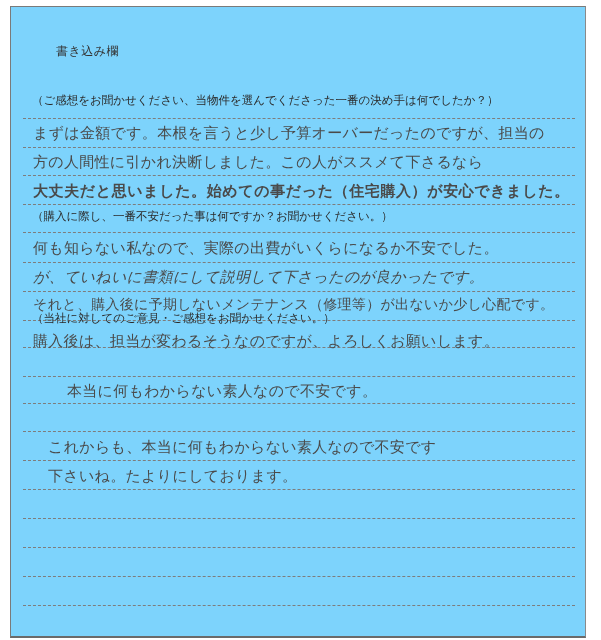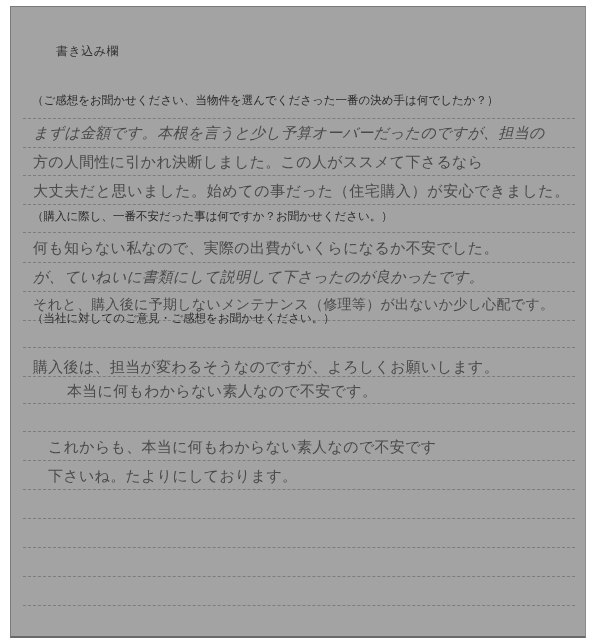--- a/index.html
+++ b/index.html
@@ -1,20 +1,20 @@
 <!DOCTYPE html>
 <html><head>
   <meta charset="utf-8">
   <style>
     html, body { margin: 0; padding: 0; background: #ffffff; }
     body { width: 601px; height: 640px; position: relative; overflow: hidden; font-family: "DejaVu Sans", sans-serif; }
     .sheet {
       position: absolute; left: 10px; top: 6px; width: 574px; height: 629px;
       border: 1px solid #7a7a7a; border-bottom: 2px solid #6a6a6a; border-right: 1px solid #8a8a8a;
-      background: #a3a3a3;
+      background: #7dd3fc;
     }
     .title { position: absolute; left: 45px; top: 36px; font-size: 12px; color: #333; letter-spacing: 0.5px; }
     .question { position: absolute; left: 32px; font-size: 11.5px; color: #2a2a2a; white-space: nowrap; }
     .dash {
       position: absolute; left: 23px; width: 552px; height: 0;
       border-top: 1px dashed #7d7d7d;
     }
     .hw {
       position: absolute; left: 33px; font-family: "DejaVu Sans", sans-serif;
       font-size: 15px; color: #4a4a4a; white-space: nowrap; letter-spacing: 0.3px;
@@ -23,39 +23,39 @@
   </style>
 </head>
 <body>
 
 <div class="sheet">
   <div class="title">書き込み欄</div>
 </div>
 
 <div class="question" style="top:93px;">（ご感想をお聞かせください、当物件を選んでくださった一番の決め手は何でしたか？）</div>
 <div class="dash" style="top:118px;"></div>
-<div class="hw" style="top:124px;font-style:italic;">まずは金額です。本根を言うと少し予算オーバーだったのですが、担当の</div>
+<div class="hw" style="top:124px;">まずは金額です。本根を言うと少し予算オーバーだったのですが、担当の</div>
 <div class="dash" style="top:147px;"></div>
 <div class="hw" style="top:153px;">方の人間性に引かれ決断しました。この人がススメて下さるなら</div>
 <div class="dash" style="top:175px;"></div>
-<div class="hw" style="top:182px; letter-spacing:0.6px;">大丈夫だと思いました。始めての事だった（住宅購入）が安心できました。</div>
+<div class="hw" style="top:182px; letter-spacing:0.6px;font-weight:bold;">大丈夫だと思いました。始めての事だった（住宅購入）が安心できました。</div>
 <div class="dash" style="top:204px;"></div>
 
 <div class="question" style="top:209px;">（購入に際し、一番不安だった事は何ですか？お聞かせください。）</div>
 <div class="dash" style="top:232px;"></div>
 <div class="hw" style="top:239px;">何も知らない私なので、実際の出費がいくらになるか不安でした。</div>
 <div class="dash" style="top:262px;"></div>
 <div class="hw" style="top:268px;font-style:italic;">が、ていねいに書類にして説明して下さったのが良かったです。</div>
 <div class="dash" style="top:291px;"></div>
 <div class="hw" style="top:296px; font-size:14px;">それと、購入後に予期しないメンテナンス（修理等）が出ないか少し心配です。</div>
 <div class="dash" style="top:320px;"></div>
 
 <div class="question" style="top:311px;">（当社に対してのご意見・ご感想をお聞かせください。）</div>
 <div class="dash" style="top:347px;"></div>
-<div class="hw" style="top:358px;font-family:Liberation Mono, monospace;">購入後は、担当が変わるそうなのですが、よろしくお願いします。</div>
+<div class="hw" style="top:332px;font-family:Liberation Mono, monospace;">購入後は、担当が変わるそうなのですが、よろしくお願いします。</div>
 <div class="dash" style="top:376px;"></div>
 <div class="hw" style="top:382px;margin-left:34px;">本当に何もわからない素人なので不安です。</div>
 <div class="dash" style="top:403px;"></div>
 <div class="dash" style="top:431px;"></div>
 <div class="hw" style="top:438px; left:48px;">これからも、本当に何もわからない素人なので不安です</div>
 <div class="dash" style="top:460px;"></div>
 <div class="hw" style="top:467px; left:48px;">下さいね。たよりにしております。</div>
 <div class="dash" style="top:489px;"></div>
 <div class="dash" style="top:518px;"></div>
 <div class="dash" style="top:547px;"></div>

